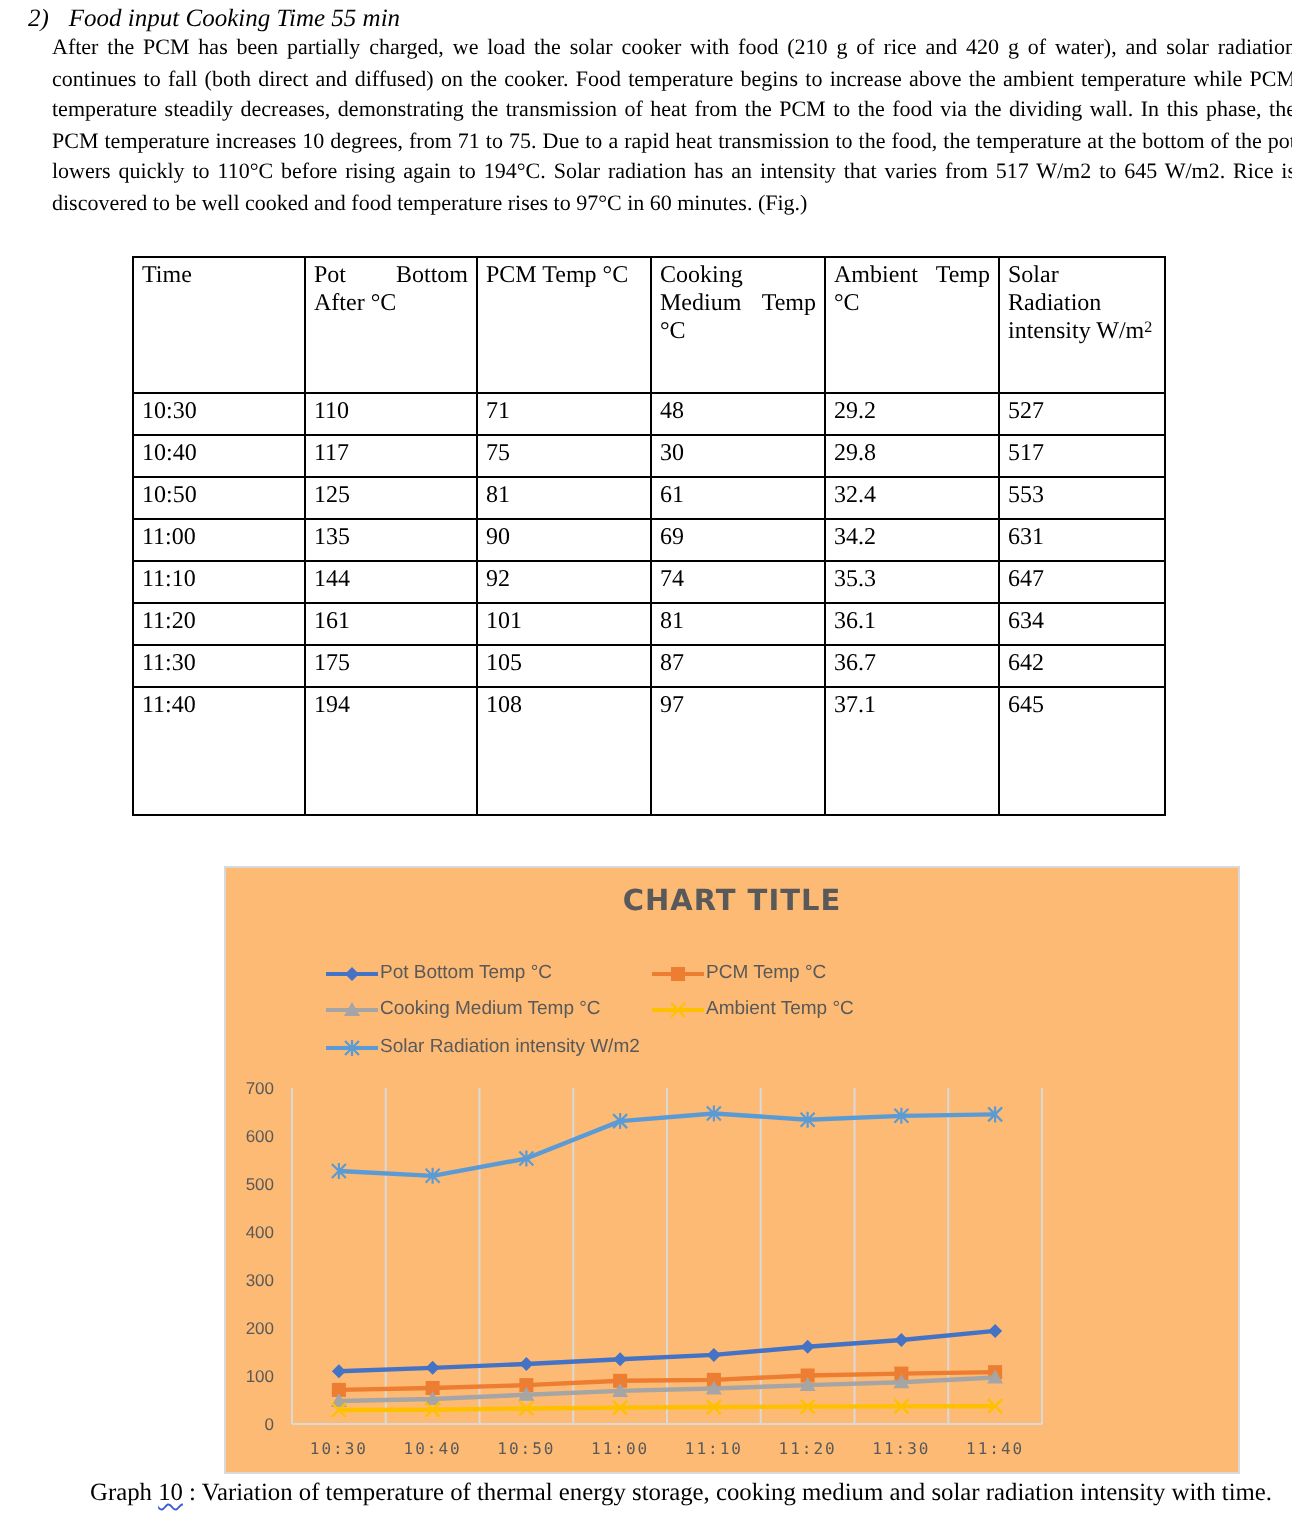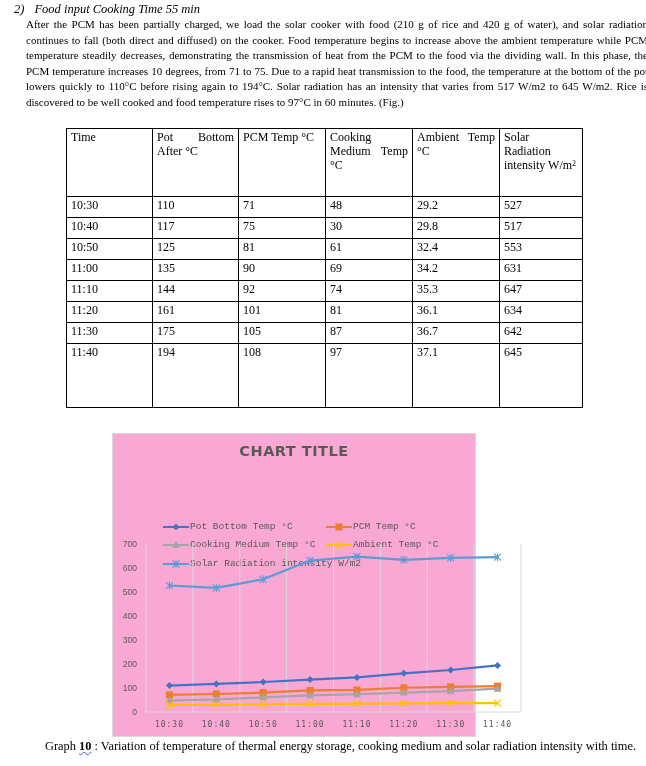--- a/index.html
+++ b/index.html
@@ -14,33 +14,33 @@
   table.data td, table.data th { border:1px solid #000; vertical-align:top; text-align:left;
                font-weight:normal; padding:1px 4px 0 4px; line-height:14px;margin-top:24px; }
   table.data th { height:66px; }
   table.data td { height:19px; }
   table.data tr.last td { height:62px; }
   .c1 { width:77px; } .c2 { width:77px; } .c3 { width:78px; } .c4 { width:78px; }
   .c5 { width:78px; } .c6 { width:74px; }
   .hjust { text-align:justify; text-align-last:justify; display:block; }
   sup { font-size:8px; vertical-align:top; position:relative; top:-1px; }
 
-  .chart-frame { position:absolute; left:112px; top:433px; width:364px; height:304px;
-                 border:1px solid #d9d9d9; box-sizing:border-box; background:#f9a8d4; }
+  .chart-frame { position:absolute; left:112px; top:433px; width:508px; height:304px;
+                 border:1px solid #d9d9d9; box-sizing:border-box; background:#fdba74; }
   .chart-title { position:absolute; left:0; width:100%; top:9px; text-align:center;
                  font-family:"DejaVu Sans", sans-serif; font-weight:bold; font-size:14.5px;
                  color:#595959; letter-spacing:0.5px; }
-  .legend-item { position:absolute; font-family:Liberation Mono, monospace; font-size:9.5px;
-                 color:#595959; display:flex; align-items:center; white-space:nowrap;margin-top:40px; }
+  .legend-item { position:absolute; font-family:Liberation Sans, sans-serif; font-size:9.5px;
+                 color:#595959; display:flex; align-items:center; white-space:nowrap; }
   .legend-item svg { margin-right:1px; }
   svg.plot { position:absolute; left:0; top:0; }
   .axis-label { font-family:"Liberation Sans", sans-serif; font-size:8.5px; fill:#595959; }
   .x-label { font-family:"DejaVu Sans Mono", monospace; font-size:8px; fill:#595959; letter-spacing:1px; }
   .caption { position:absolute; left:45px; top:739px; font-size:12.4px; white-space:nowrap; }
-  .caption .gnum { text-decoration:underline wavy #3b5bdb; text-decoration-thickness:1px;font-weight:bold; }
+  .caption .gnum { text-decoration:underline wavy #3b5bdb; text-decoration-thickness:1px; }
 </style>
 </head>
 <body>
 
 <div class="heading">
   <span class="num">2)</span><span>Food input Cooking Time 55 min</span>
 </div>
 
 <div class="para">After the PCM has been partially charged, we load the solar cooker with food (210 g of rice and 420 g of water), and solar radiation continues to fall (both direct and diffused) on the cooker. Food temperature begins to increase above the ambient temperature while PCM temperature steadily decreases, demonstrating the transmission of heat from the PCM to the food via the dividing wall. In this phase, the PCM temperature increases 10 degrees, from 71 to 75. Due to a rapid heat transmission to the food, the temperature at the bottom of the pot lowers quickly to 110°C before rising again to 194°C. Solar radiation has an intensity that varies from 517 W/m2 to 645 W/m2. Rice is discovered to be well cooked and food temperature rises to 97°C in 60 minutes. (Fig.)</div>
 

